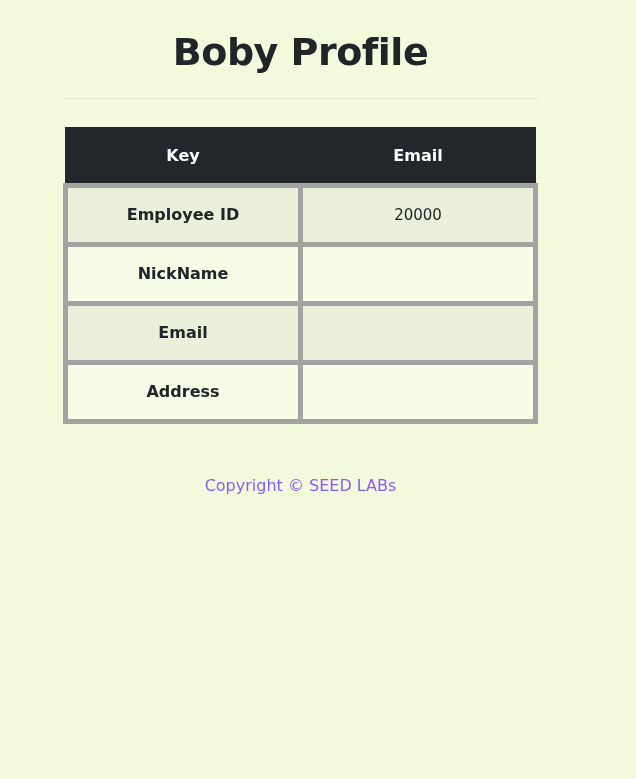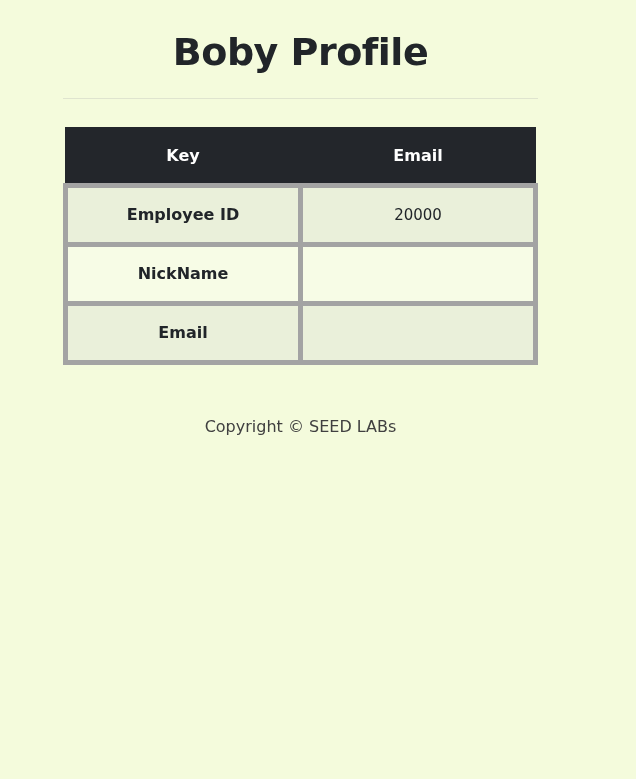--- a/index.html
+++ b/index.html
@@ -68,21 +68,21 @@
     width: 55.5%;
   }
   td.value-cell {
     font-weight: normal;
     font-size: 15px;
     color: #212529;
   }
   .footer {
     text-align: center;
     font-size: 16px;
-    color: #404040;
+    color: #8b5cf6;
     margin-top: 52px;
   }
 </style>
 </head>
 <body>
 
 <div class="page">
 
   <h1 class="page-title">Boby Profile</h1>
 
@@ -101,18 +101,22 @@
         <td class="value-cell">20000</td>
       </tr>
       <tr>
         <td class="key-cell">NickName</td>
         <td class="value-cell"></td>
       </tr>
       <tr>
         <td class="key-cell">Email</td>
         <td class="value-cell"></td>
       </tr>
+      <tr>
+        <td class="key-cell">Address</td>
+        <td class="value-cell"></td>
+      </tr>
     </tbody>
   </table>
 
   <div class="footer">Copyright © SEED LABs</div>
 
 </div>
 
 </body></html>

